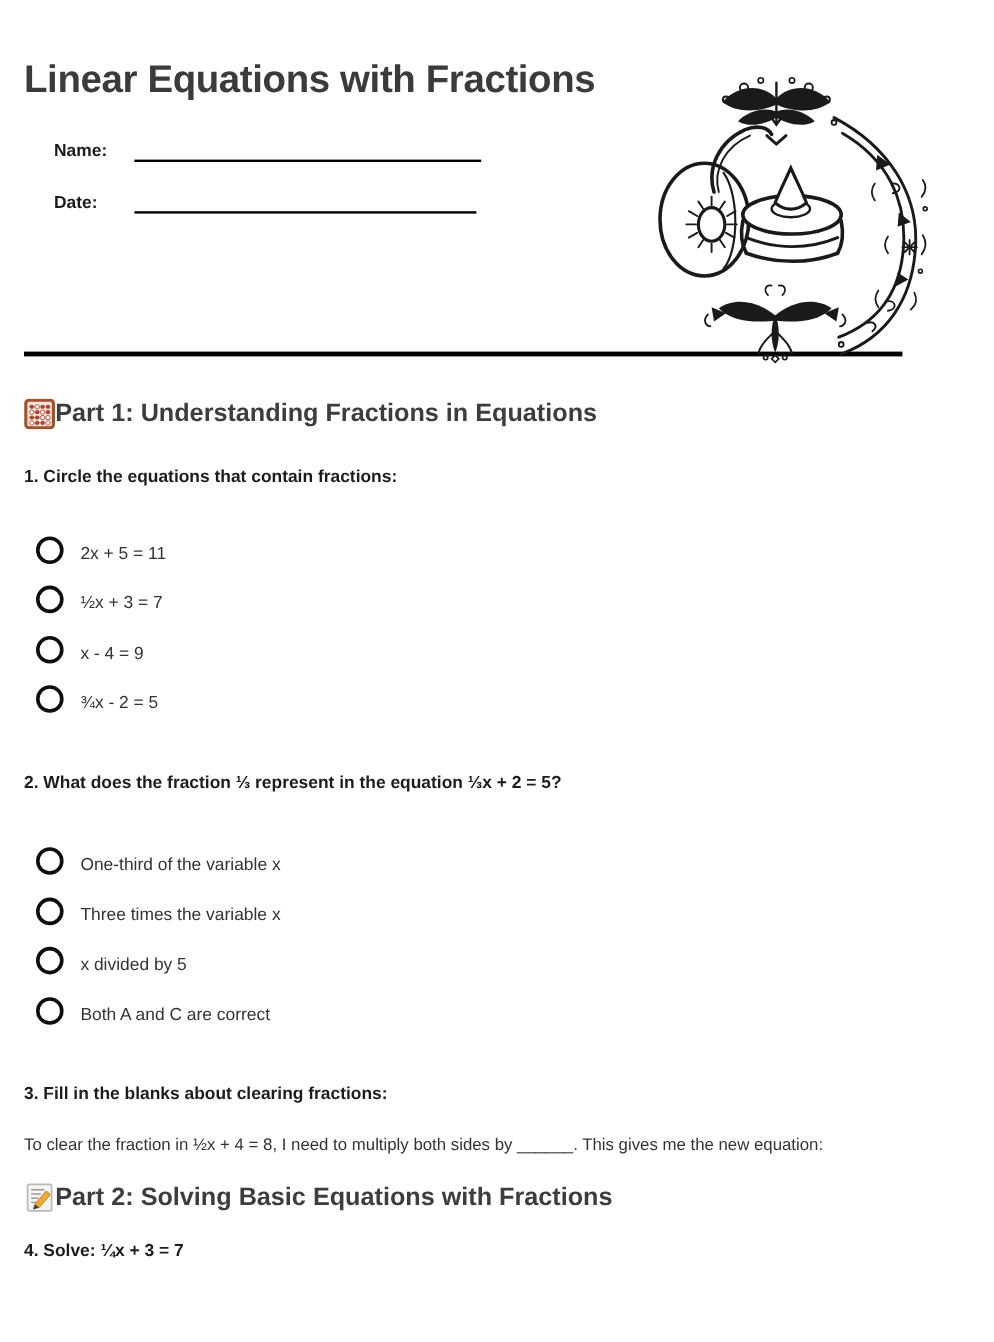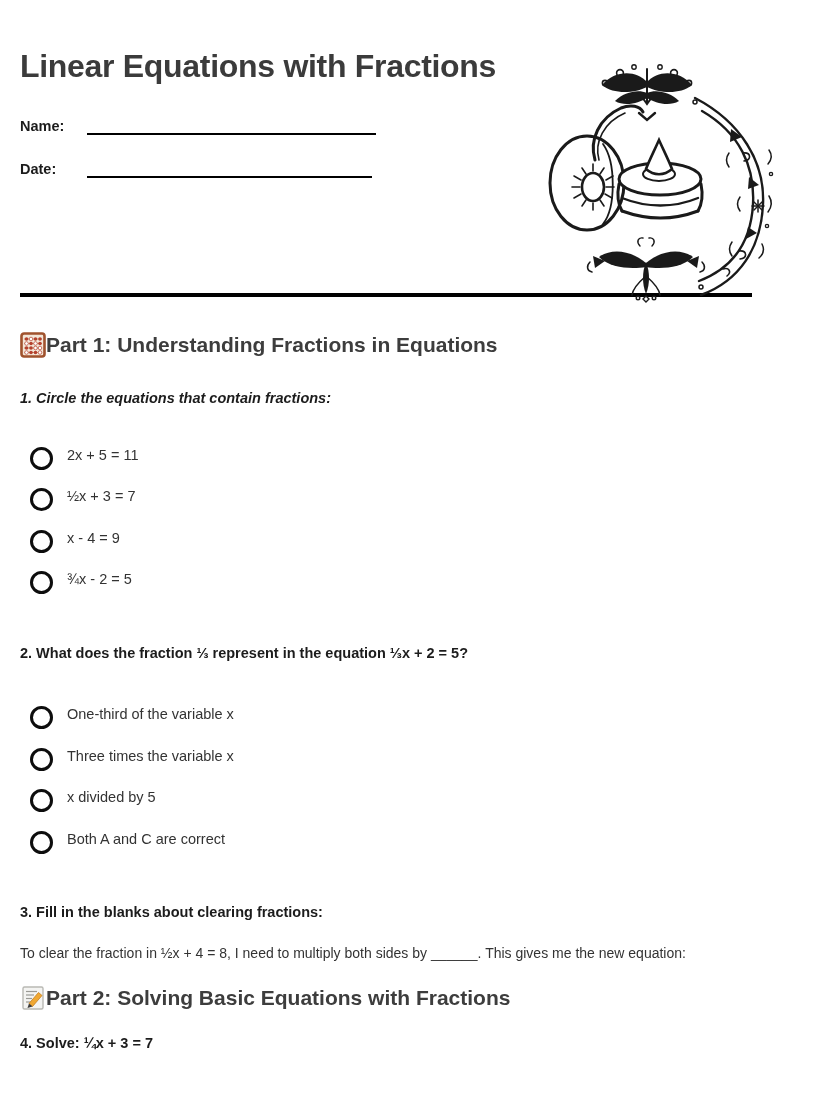--- a/index.html
+++ b/index.html
@@ -10,48 +10,48 @@
     font-family:"Liberation Sans", sans-serif;
   }
   .content { padding:0 20px; }
 
   .title {
     margin:0; padding-top:46px; width:480px;
     font-size:32px; line-height:1.3; font-weight:700; color:#3b3b3b;
     letter-spacing:-0.3px;
   }
 
-  .field-row { display:flex; align-items:flex-end; }
+  .field-row { display:flex; align-items:flex-end;margin-left:25px; }
   .field-row.name { margin-top:30px; }
   .field-row.date { margin-top:26px; }
   .field-label { font-weight:700; font-size:14.5px; color:#1c1c1c; width:67px; padding-bottom:1px; }
   .write-line { border-bottom:2px solid #000; height:16px; }
   .name-line { width:289px; }
   .date-line { width:285px; }
 
   .hero { position:absolute; left:543px; top:56px; }
 
   .divider { width:732px; height:0; border-top:4px solid #000; margin-top:115px; }
 
   .part-heading {
     display:flex; align-items:center; margin-top:34px;
     font-size:21px; font-weight:700; color:#3d3d3d; line-height:28px;
   }
   .part-heading.part2 { margin-top:16px; }
   .emoji-icon { flex:0 0 auto; }
 
   .q-label { font-size:14.5px; font-weight:700; color:#1c1c1c; line-height:18px; }
-  .q1-label { margin-top:30px;font-style:italic; }
+  .q1-label { margin-top:30px; }
   .q2-label { margin-top:50px; }
   .q3-label { margin-top:49px; }
   .q4-label { margin-top:22px; }
 
   .options { margin-top:40px; padding-left:10px; }
   .options.q2 { margin-top:44px; }
-  .option-row { display:flex; align-items:flex-start; height:23px; margin-bottom:18.5px; }
+  .option-row { display:flex; align-items:flex-end; height:23px; margin-bottom:18.5px; }
   .option-row:last-child { margin-bottom:0; }
   .radio {
     width:23px; height:23px; border-radius:50%;
     border:3px solid #0d0d0d; background:#fff; flex:0 0 auto;
     cursor:pointer;
   }
   .option-text { margin-left:14px; font-size:14.5px; color:#333; }
 
   .fill-paragraph { margin-top:18px; font-size:14px; color:#333; line-height:29px; }
   .fill-line { white-space:nowrap; }

